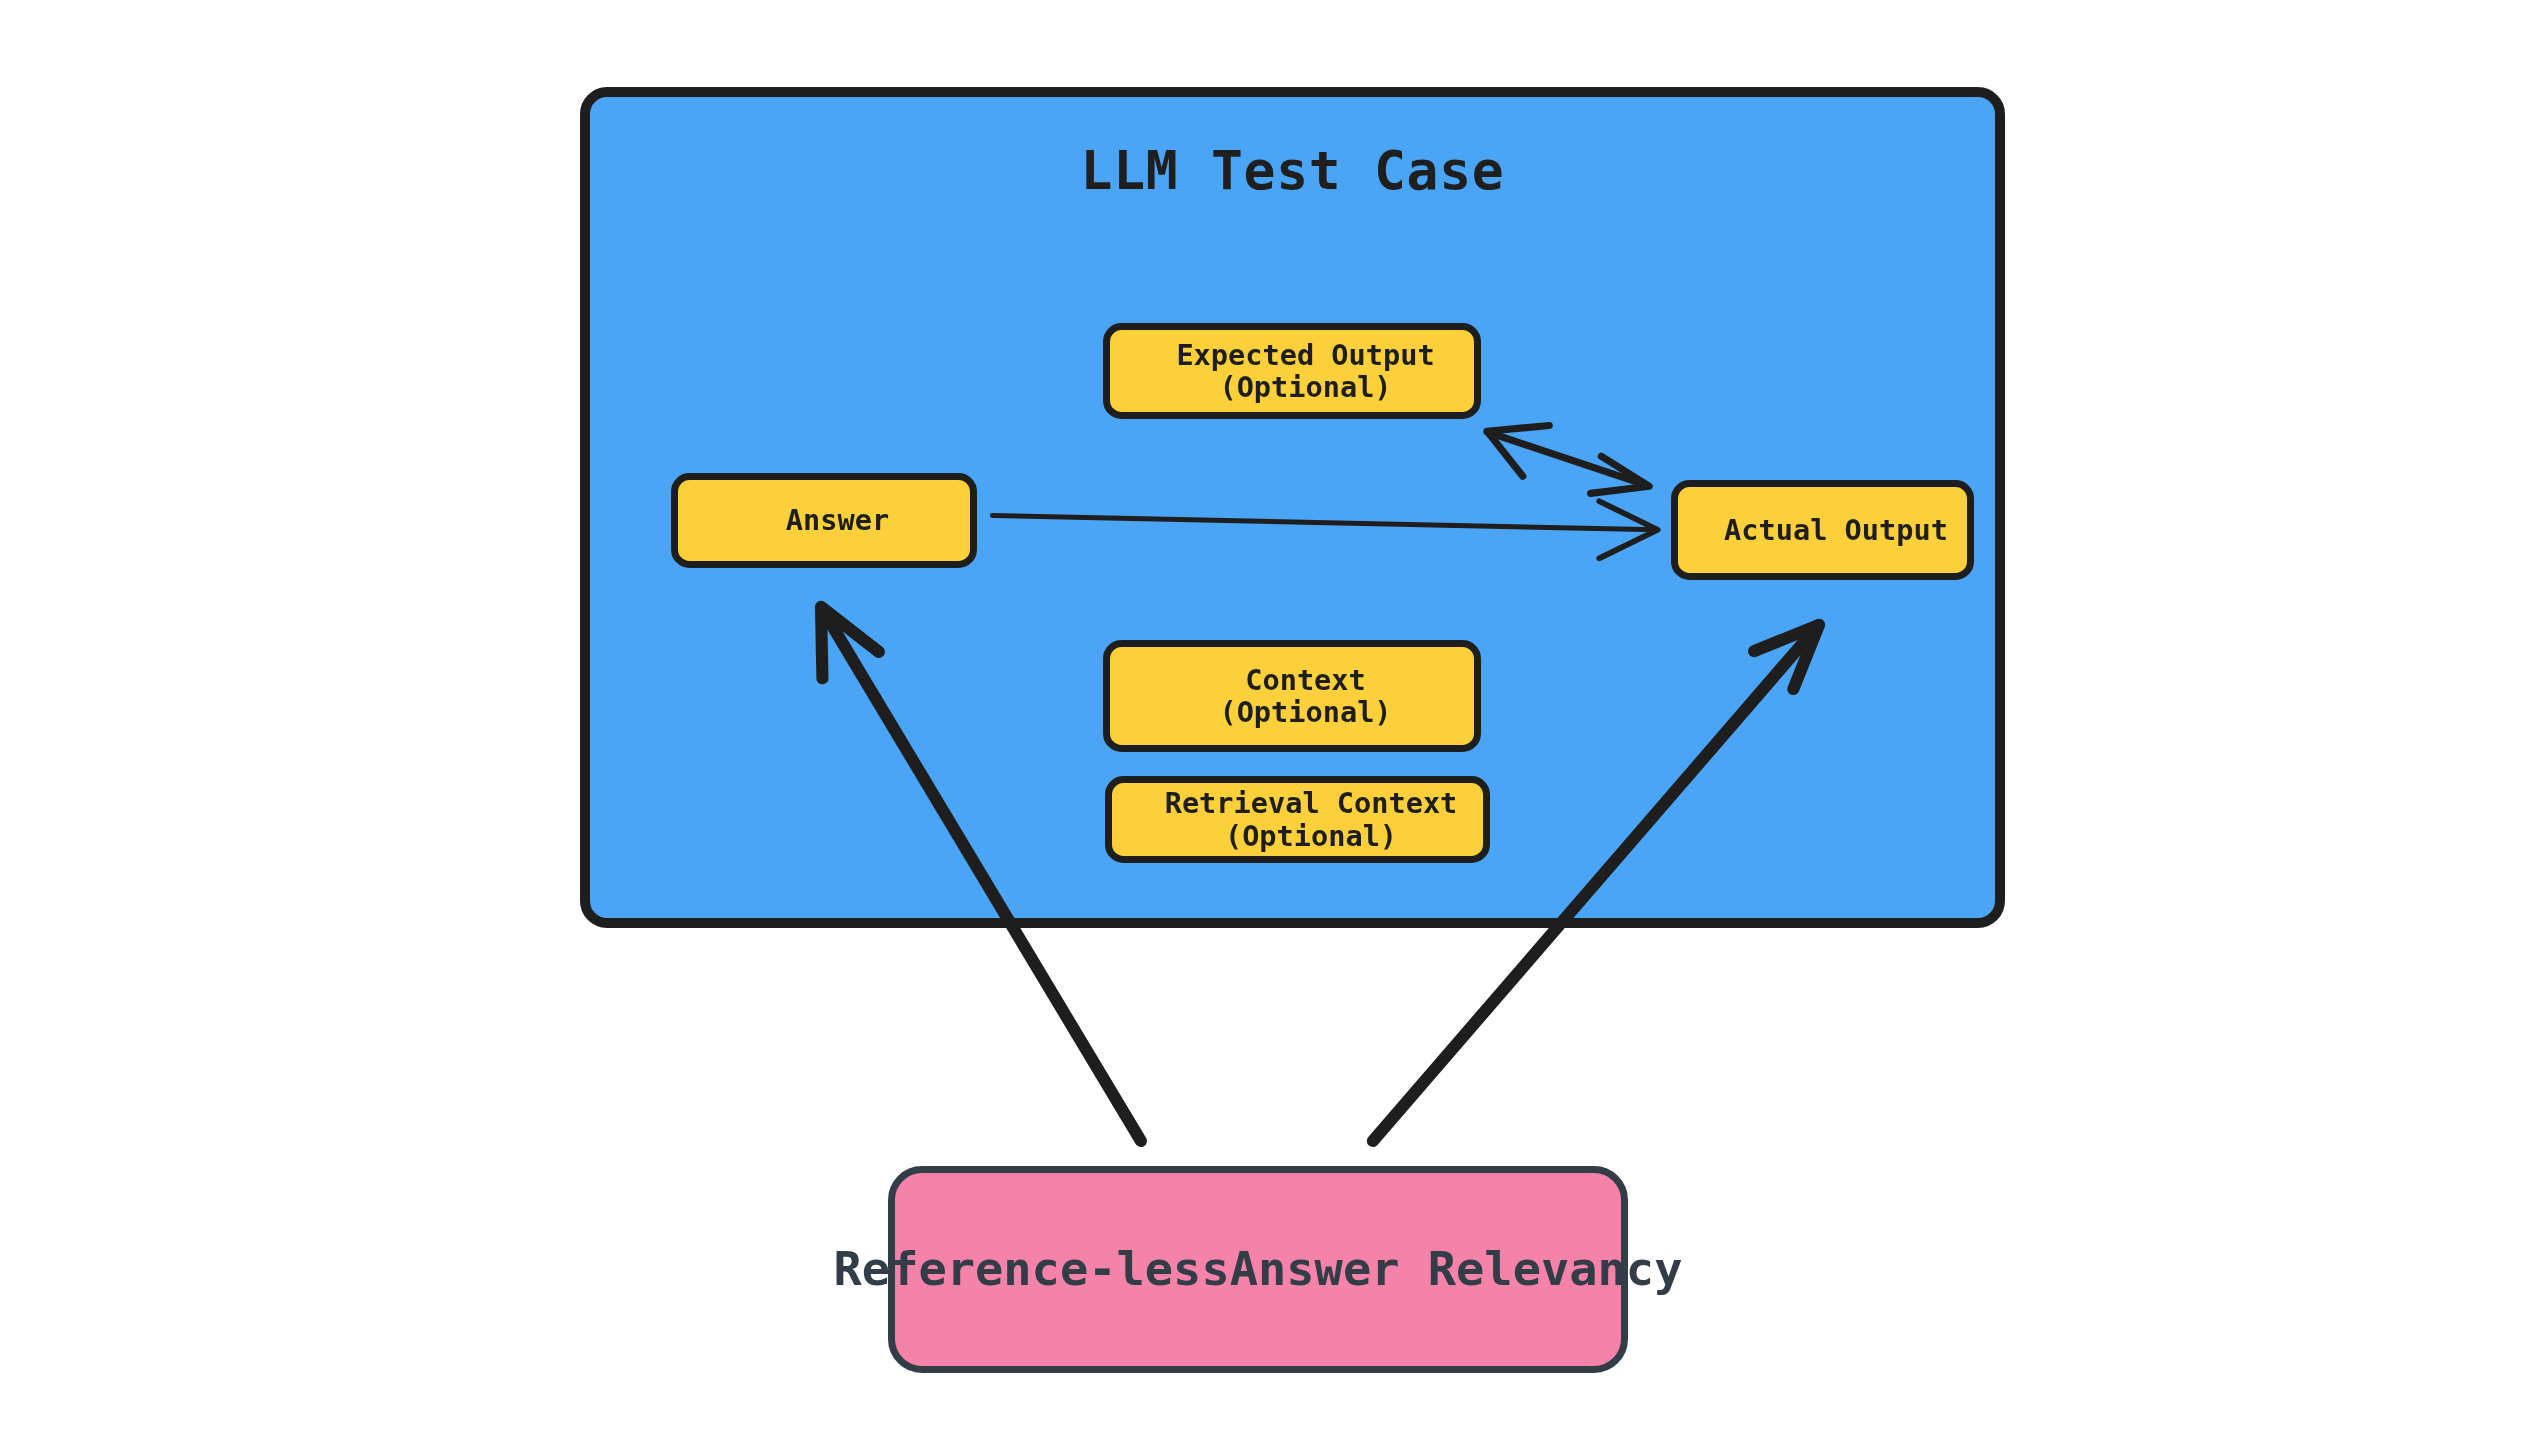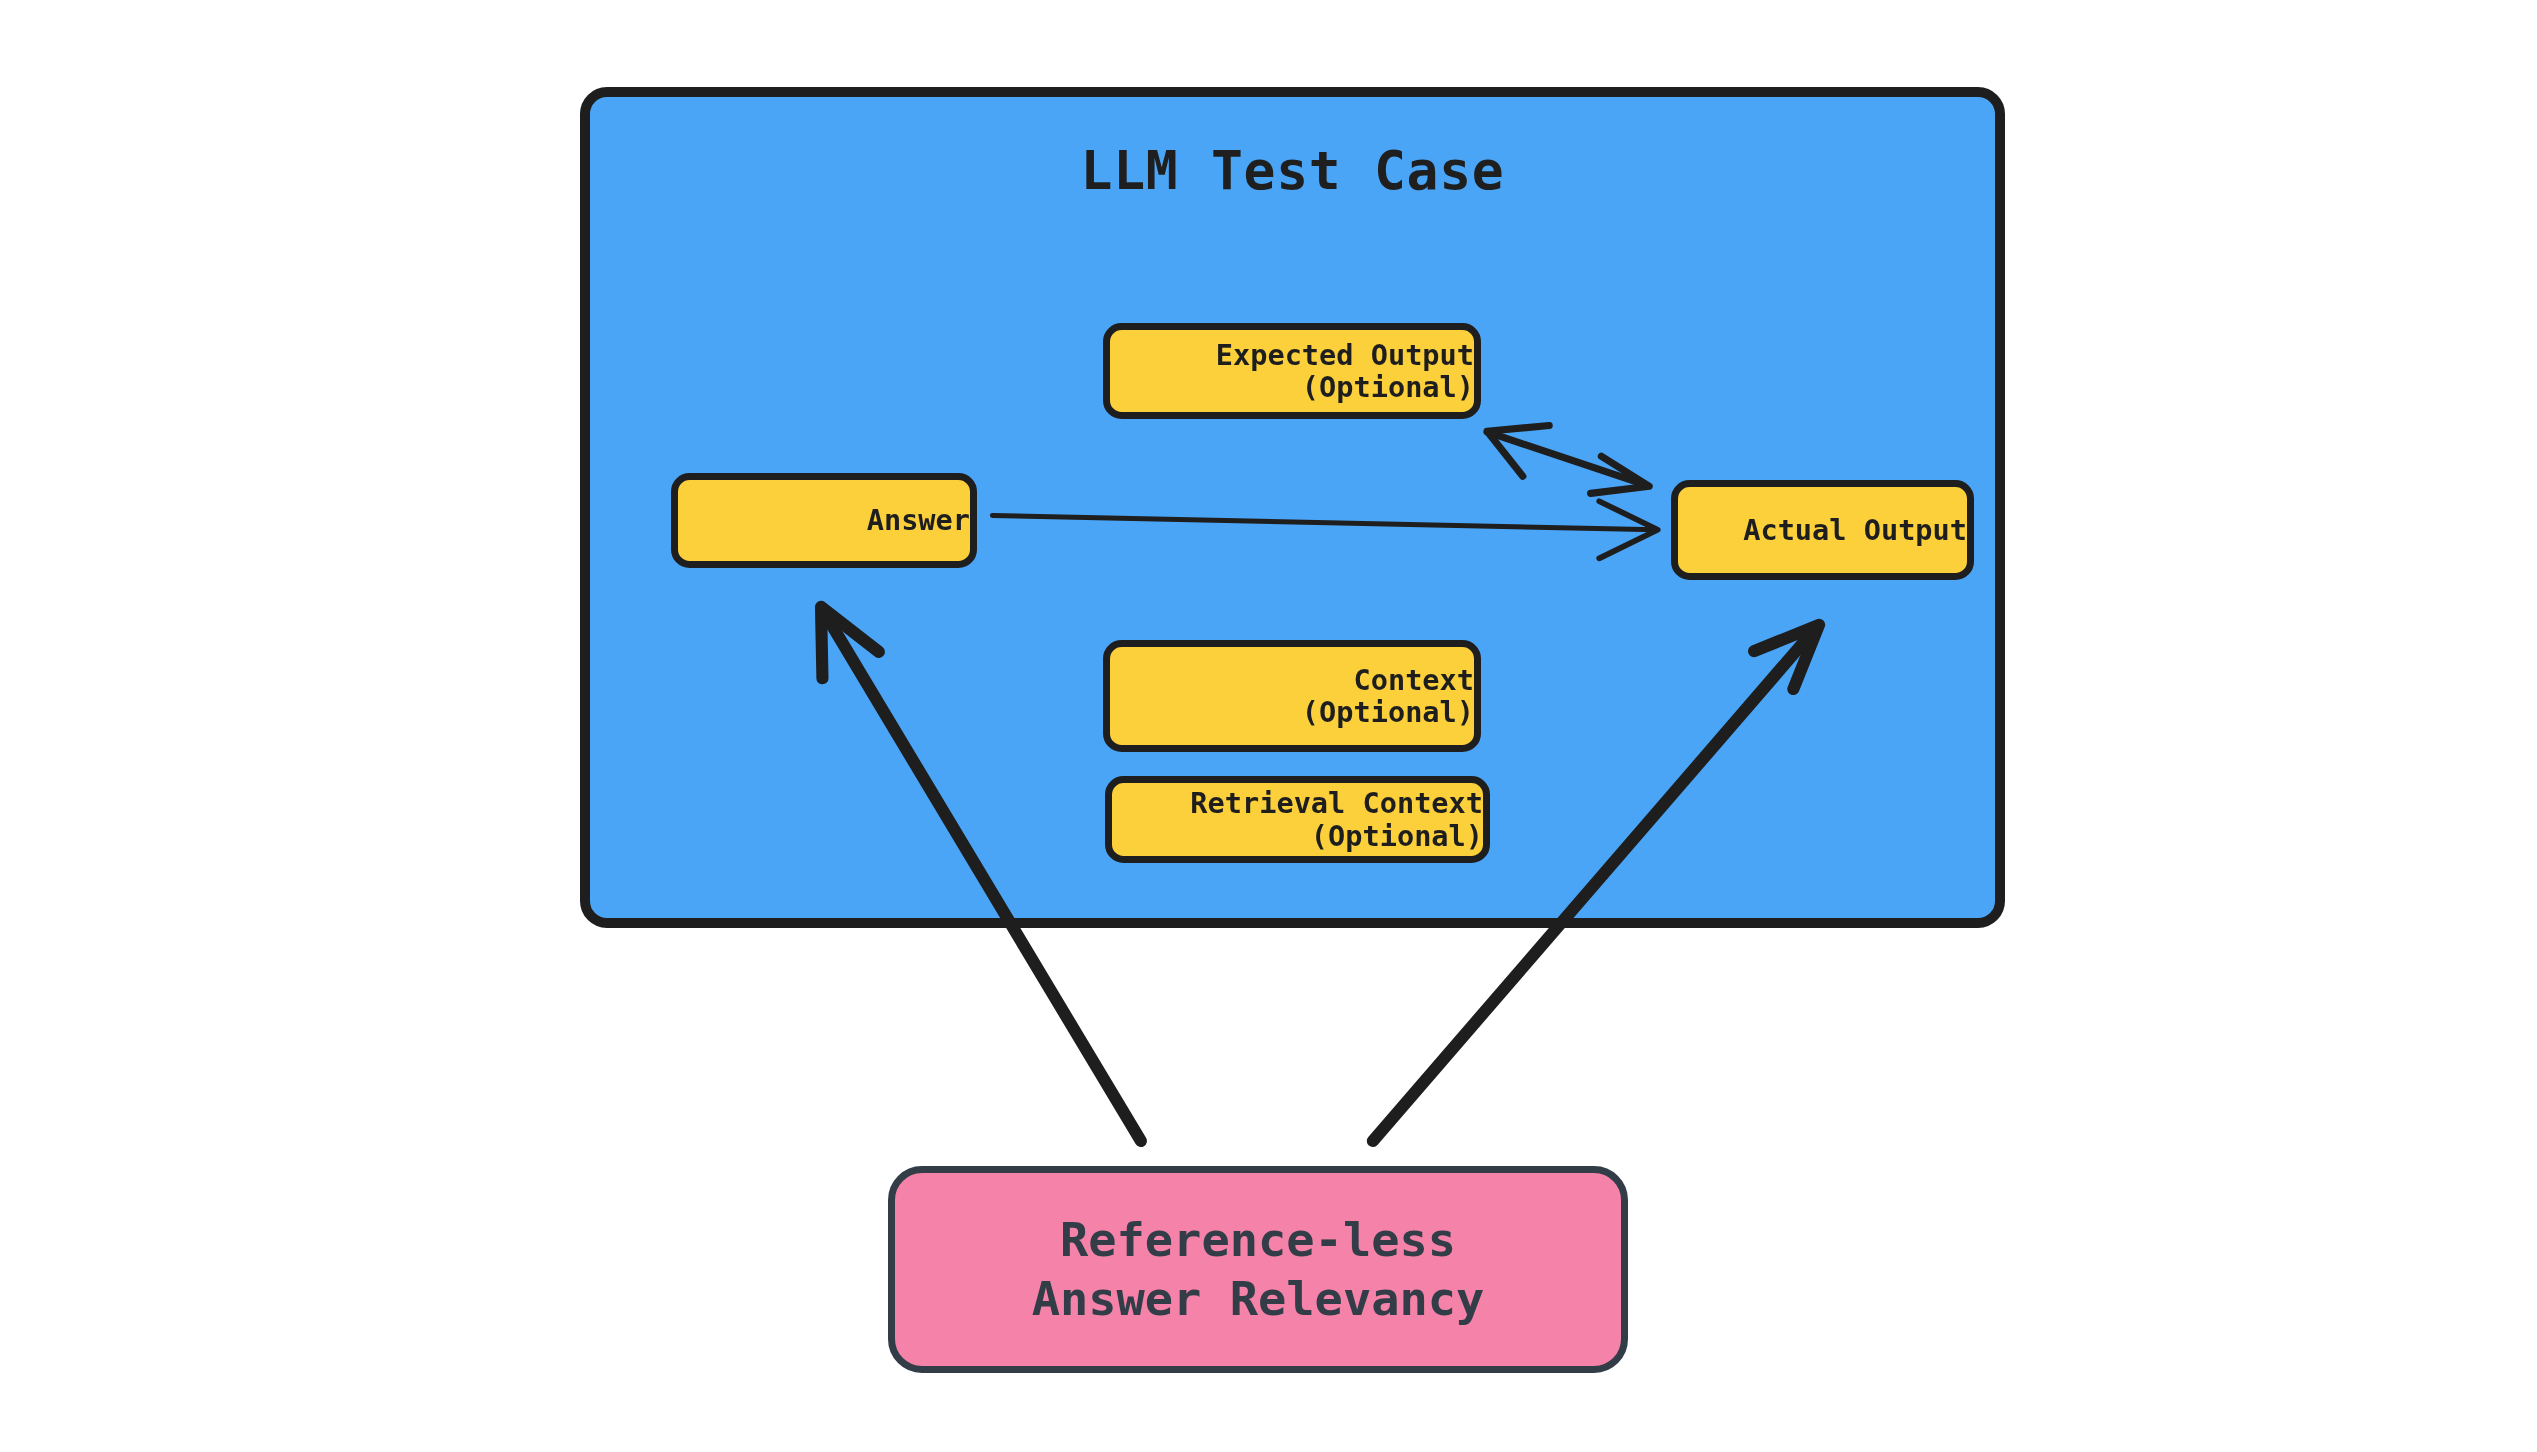--- a/index.html
+++ b/index.html
@@ -52,21 +52,21 @@
   }
 
   
   .node {
     position: absolute;
     background: #fbd03a;
     border: 7.9px solid #1e1e1e;
     border-radius: 18.6px;
     box-sizing: border-box;
     display: flex;
-    align-items: flex-end;
+    align-items: center;
     justify-content: center;
     flex-direction: column;
     color: #1e1e1e;
     font-size: 28.6px;
     font-weight: 700;
     line-height: 1.12;
     text-align: center;
     white-space: pre;
     font-family: "DejaVu Sans Mono", "Liberation Mono", monospace;
     z-index: 3;
@@ -113,21 +113,21 @@
     top: 1166px;
     width: 740px;
     height: 207px;
     background: #f582a8;
     border: 7.1px solid #323d47;
     border-radius: 34px;
     box-sizing: border-box;
     display: flex;
     align-items: center;
     justify-content: center;
-    flex-direction: column;
+    flex-direction: row;
     color: #323d47;
     font-size: 47px;
     font-weight: 700;
     line-height: 1.25;
     text-align: center;
     white-space: pre;
     font-family: "DejaVu Sans Mono", "Liberation Mono", monospace;
     z-index: 3;
   }
 

